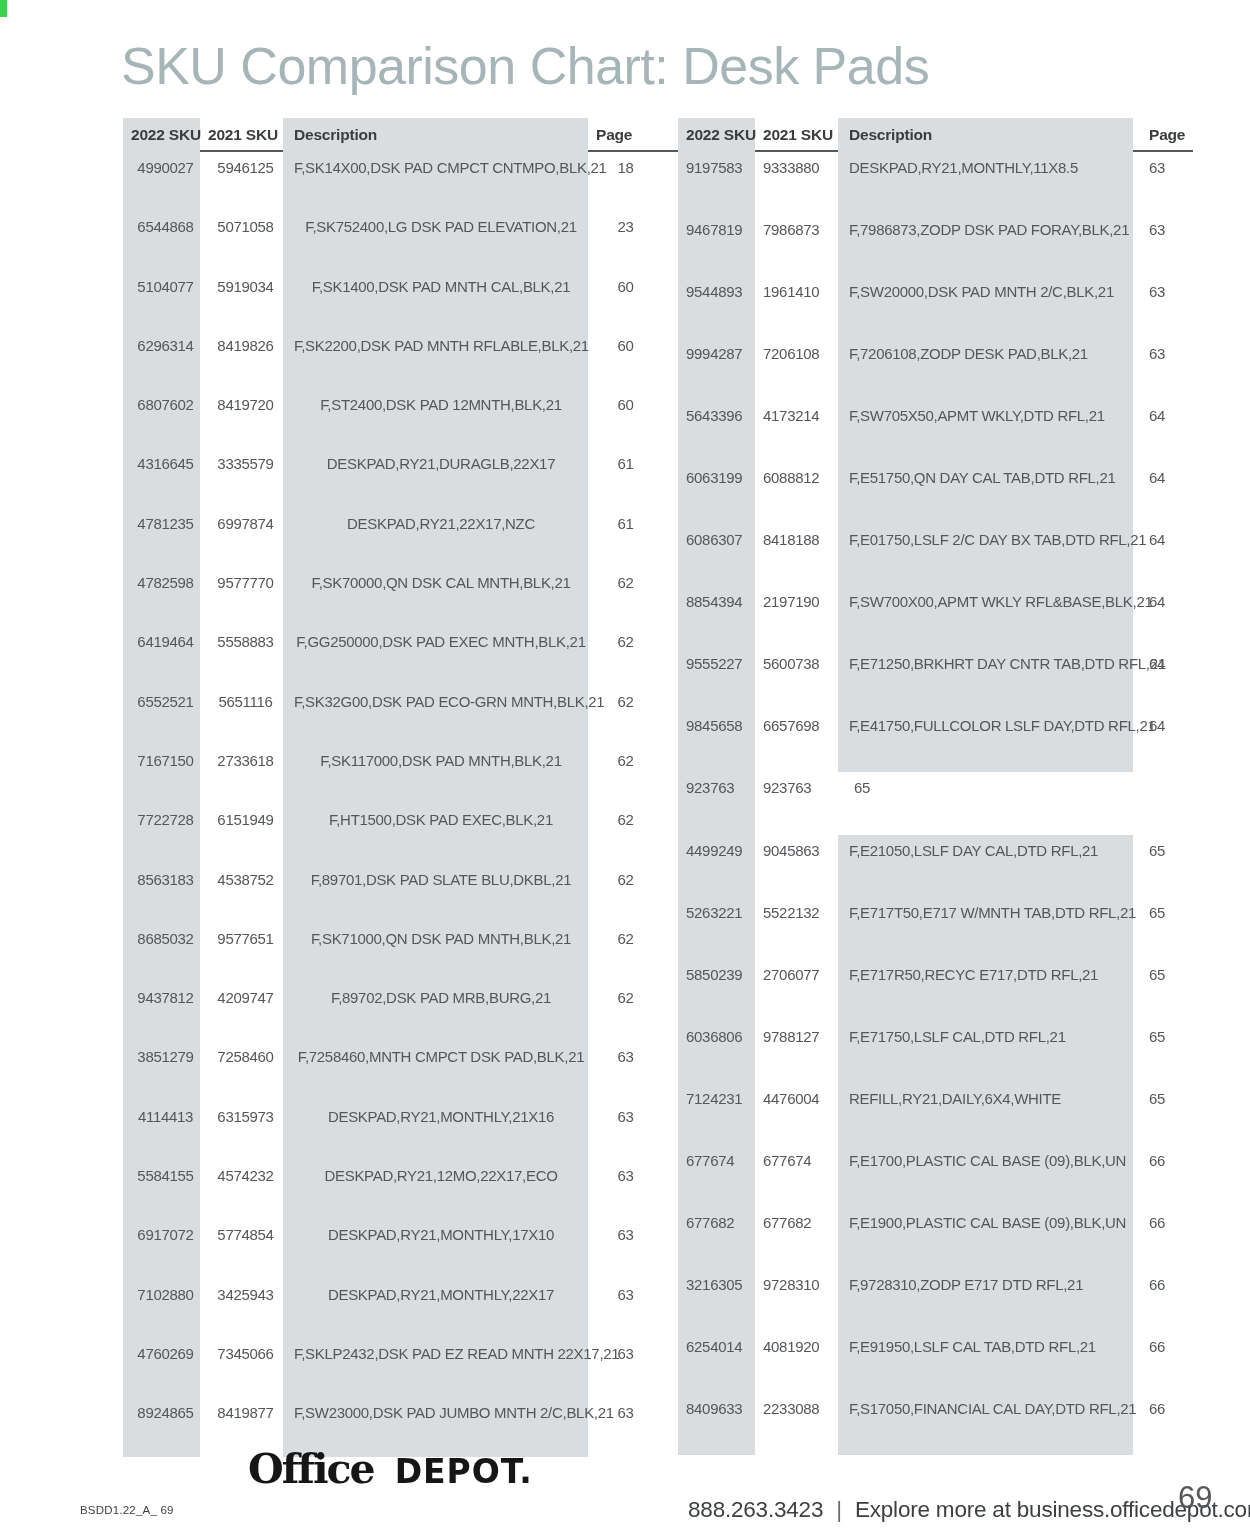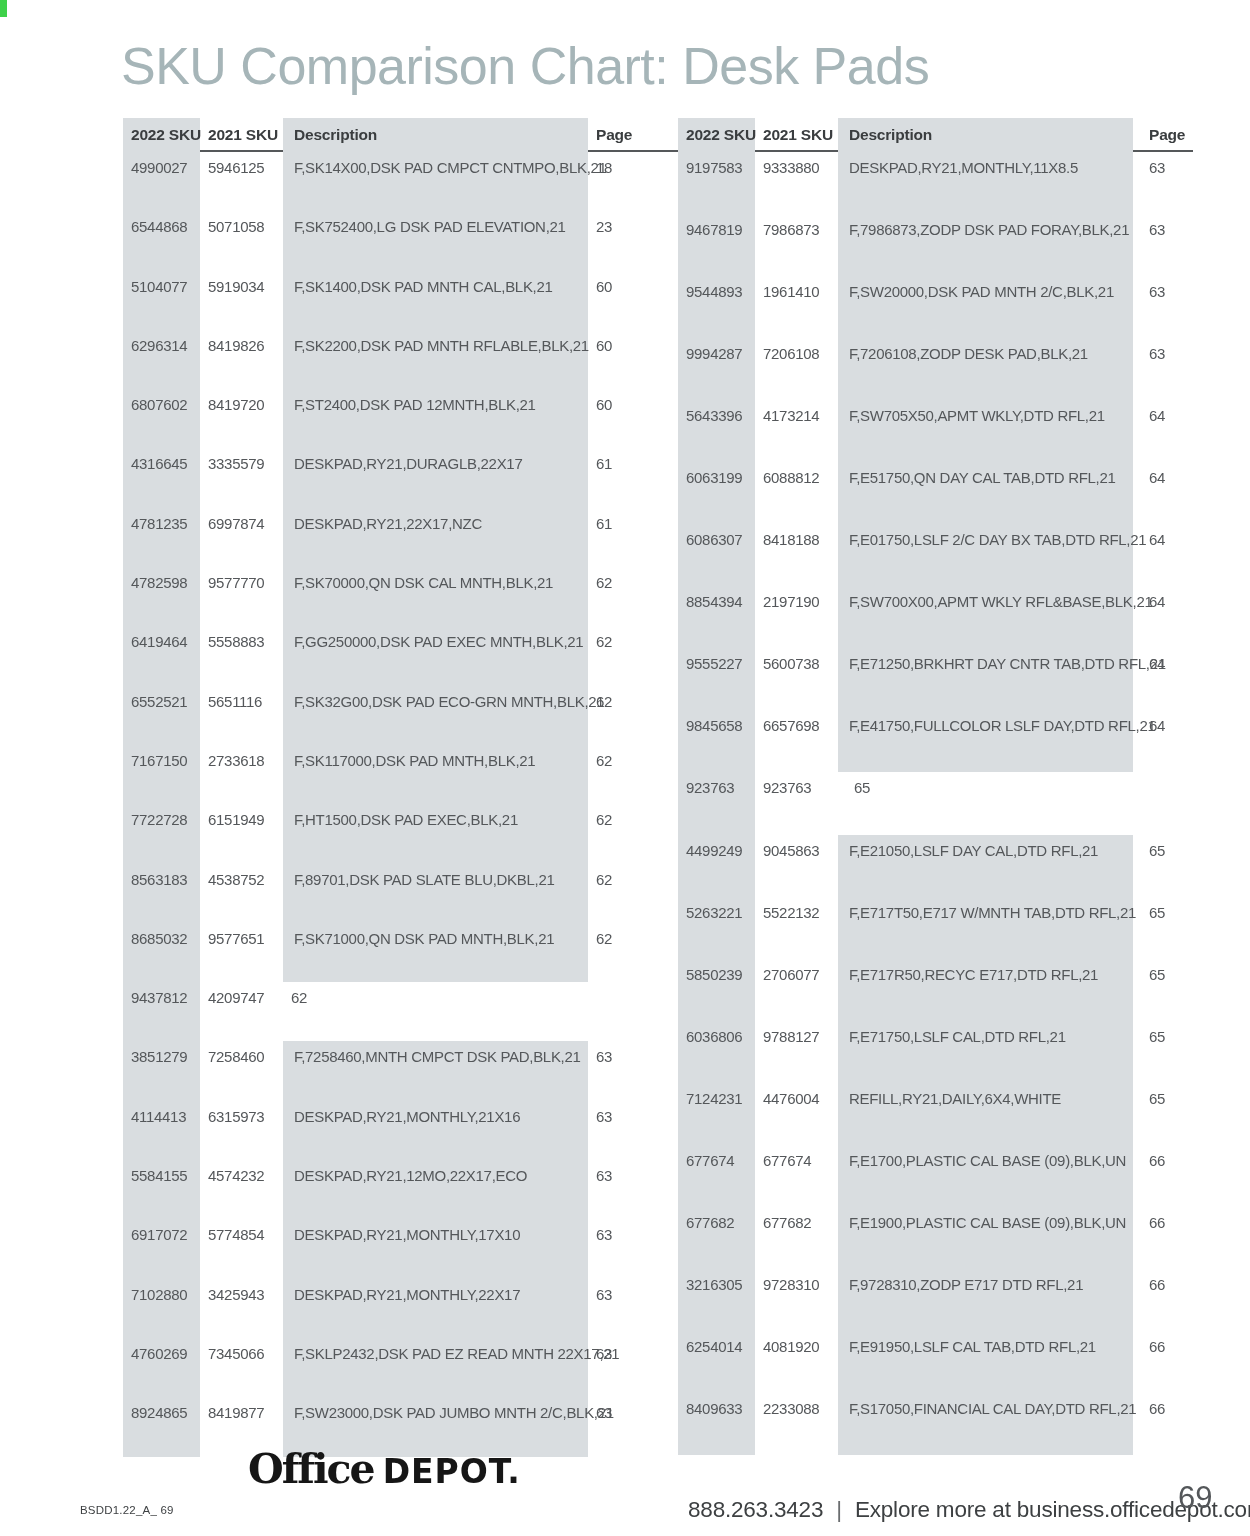--- a/index.html
+++ b/index.html
@@ -20,21 +20,21 @@
     color:var(--title-color,#a6b5b8);
     white-space:nowrap;
   }
   .sku-table{position:absolute;top:118px;}
   .t-left{left:123px;width:532px;}
   .t-right{left:678px;width:515px;}
   .thead,.tr{display:grid;}
   .t-left .thead,.t-left .tr{grid-template-columns:77px 83px 305px 67px;}
   .t-right .thead,.t-right .tr{grid-template-columns:77px 83px 295px 60px;}
   .thead{height:34px;}
-  .t-left .tr{height:59.3px;}
+  .t-left .tr{height:59.3px;text-align:center;}
   .t-right .tr{height:62.05px;}
   .th{
     font-weight:bold;font-size:15.5px;letter-spacing:-0.2px;
     color:var(--header-text,#3a3d3f);
     padding:8px 0 0 8px;white-space:nowrap;
   }
   .td{
     font-size:15px;letter-spacing:-0.3px;
     color:var(--body-text,#54575a);
     padding:7px 0 0 8px;white-space:nowrap;
@@ -54,21 +54,21 @@
   .logo{
     position:absolute;left:248px;top:1445px;
     display:flex;align-items:baseline;color:#161616;white-space:nowrap;text-align:right;
   }
   .logo-office{
     font-family:"DejaVu Serif","Liberation Serif",serif;
     font-weight:bold;font-size:41px;letter-spacing:-2px;
   }
   .logo-depot{
     font-family:"DejaVu Sans","Liberation Sans",sans-serif;
-    font-weight:bold;font-size:33px;letter-spacing:1px;margin-left:9px;
+    font-weight:bold;font-size:33px;letter-spacing:1px;margin-left:21px;
   }
   .contact{
     position:absolute;left:688px;top:1497px;
     font-size:22.5px;color:#3d4042;letter-spacing:-0.2px;white-space:nowrap;
   }
   .contact .sep{color:#6a6d6f;font-weight:300;margin:0 13px;}
   .page-num{
     position:absolute;left:1178px;top:1480px;
     font-size:31px;color:#54575a;
   }
@@ -172,20 +172,21 @@
         </div>
         <div class="tr">
           <div class="td c1 band">8685032</div>
           <div class="td c2">9577651</div>
           <div class="td c3 band">F,SK71000,QN DSK PAD MNTH,BLK,21</div>
           <div class="td c4">62</div>
         </div>
         <div class="tr">
           <div class="td c1 band">9437812</div>
           <div class="td c2">4209747</div>
+          <div class="td c3 band">F,89702,DSK PAD MRB,BURG,21</div>
           <div class="td c4">62</div>
         </div>
         <div class="tr">
           <div class="td c1 band">3851279</div>
           <div class="td c2">7258460</div>
           <div class="td c3 band">F,7258460,MNTH CMPCT DSK PAD,BLK,21</div>
           <div class="td c4">63</div>
         </div>
         <div class="tr">
           <div class="td c1 band">4114413</div>

